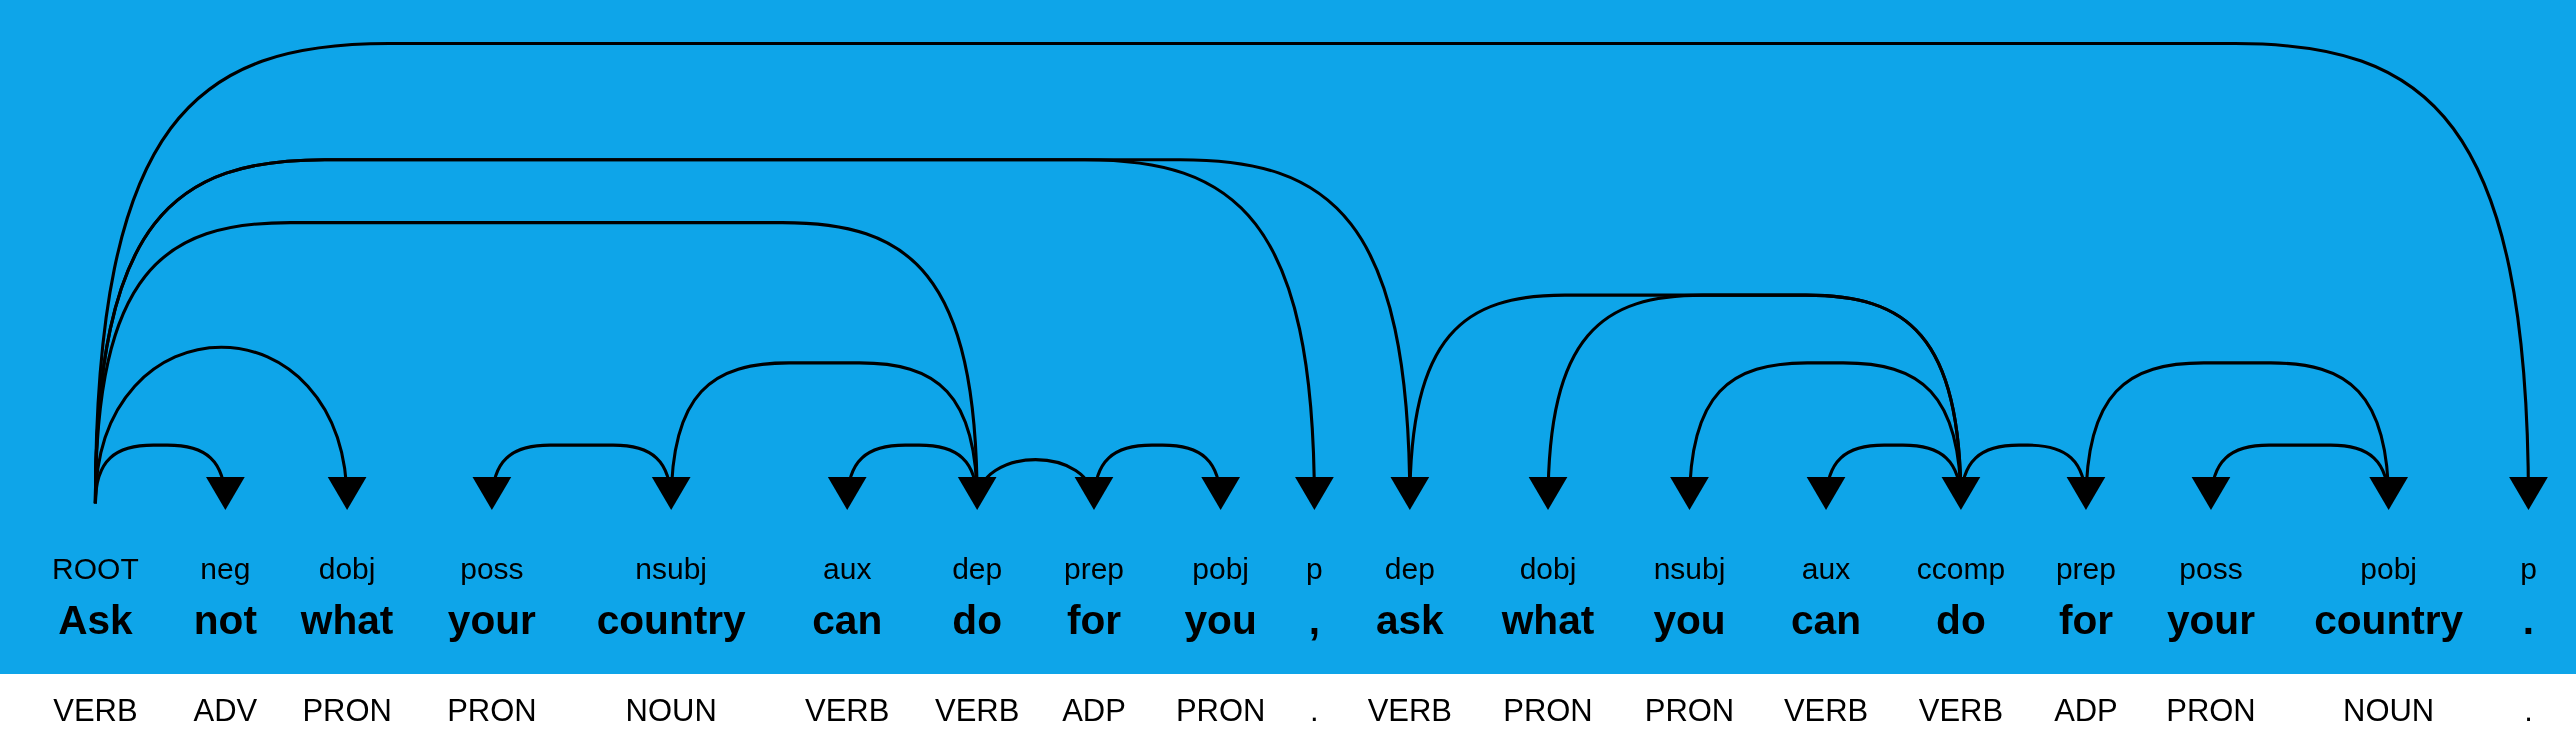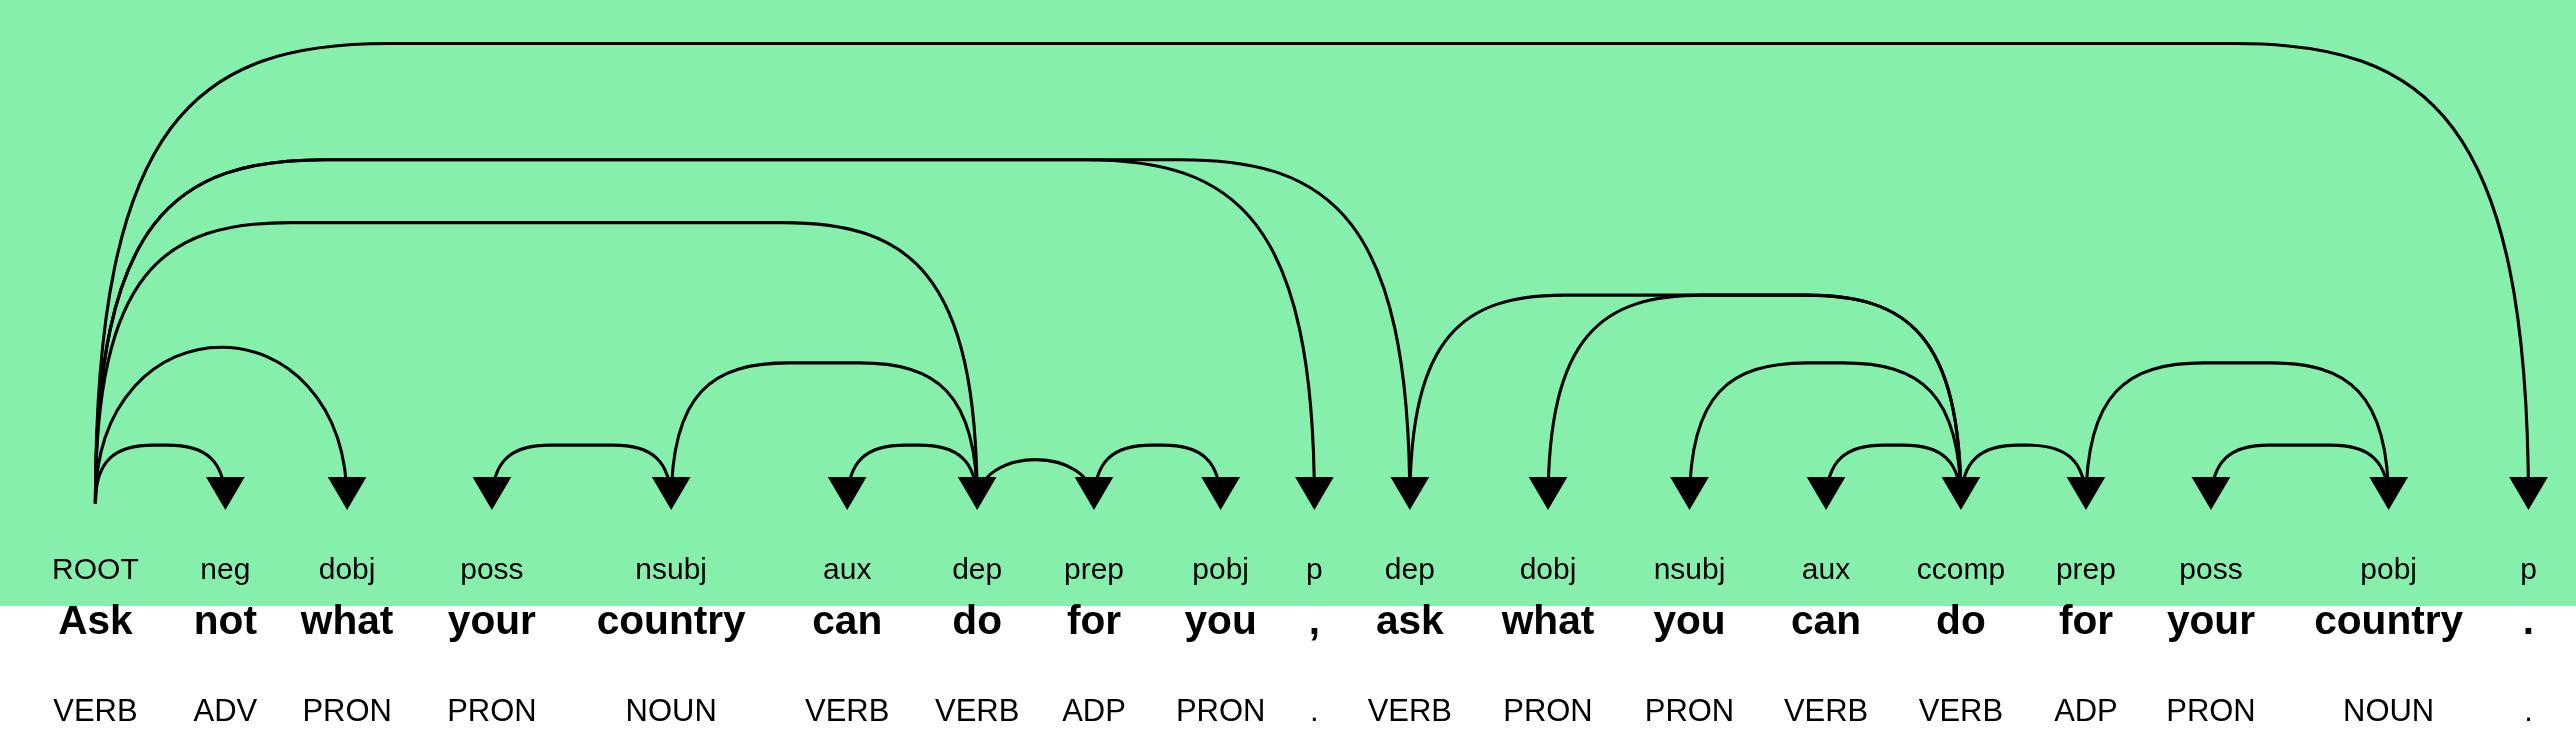--- a/index.html
+++ b/index.html
@@ -10,22 +10,22 @@
   }
   body {
     width: 2576px;
     height: 750px;
     overflow: hidden;
     font-family: "Liberation Sans", sans-serif;
   }
   #parse-wrap {
     position: relative;
     width: 2576px;
-    height: 606px;
-    background: #86efac;
+    height: 674px;
+    background: #0ea5e9;
   }
   svg#parse-svg {
     display: block;
     width: 2576px;
     height: 750px;
   }
   .dep-arc {
     fill: none;
     stroke: #000000;
     stroke-width: 3.2;

